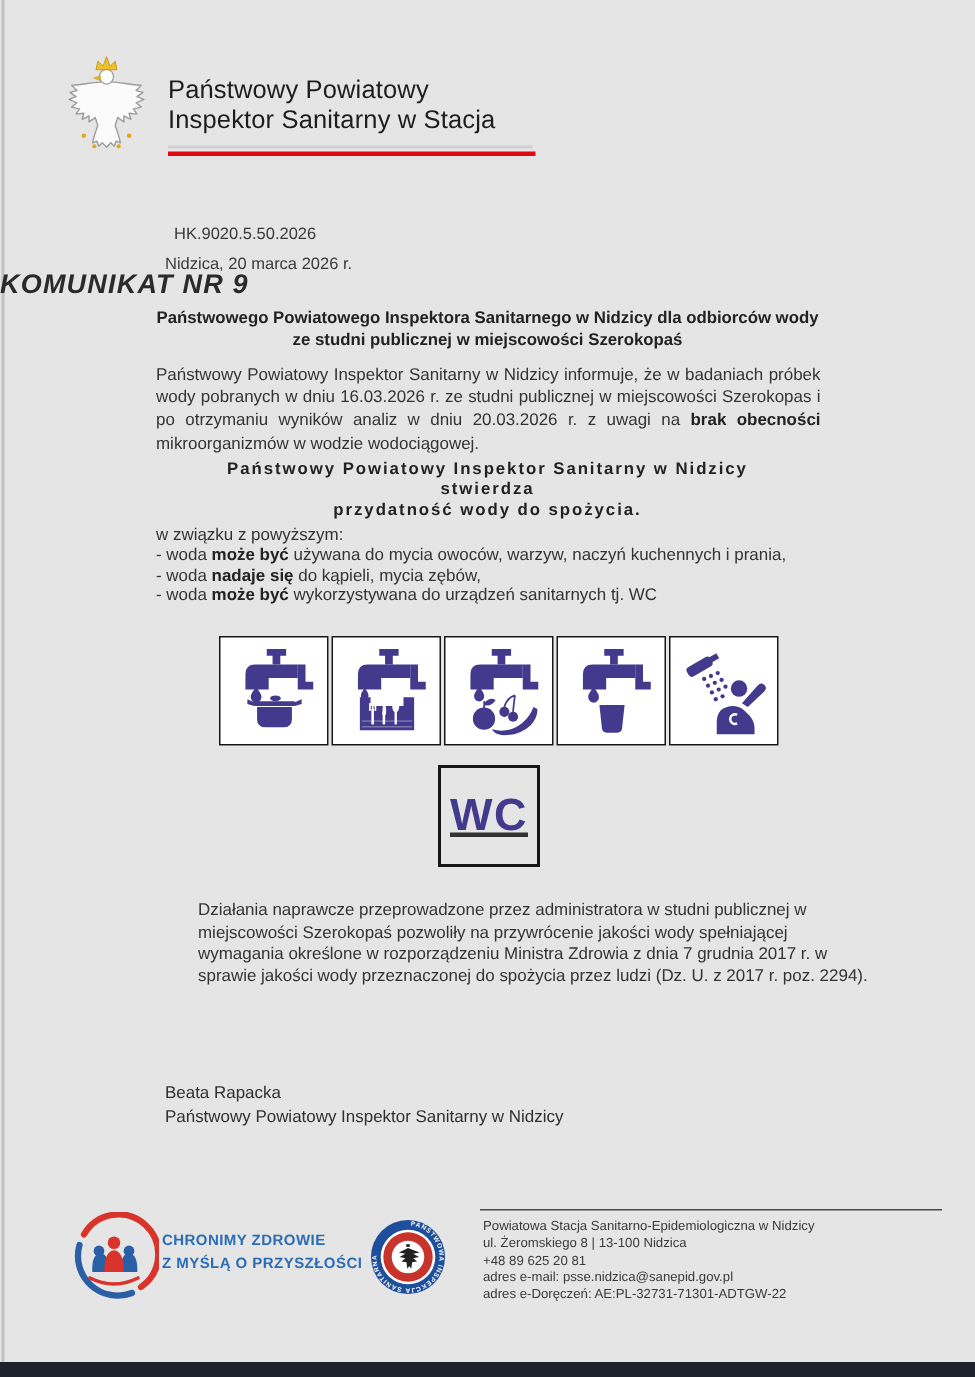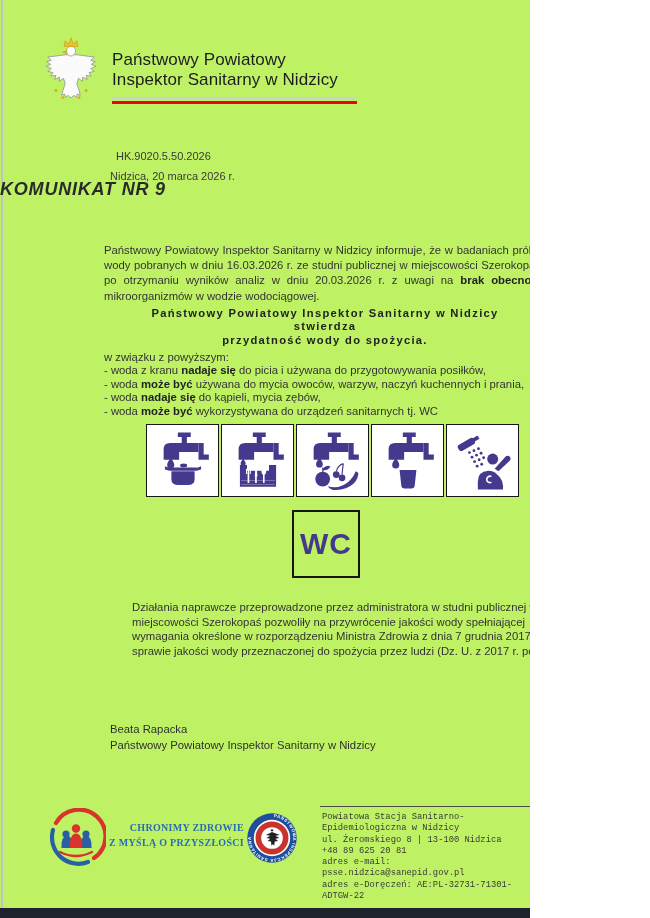--- a/index.html
+++ b/index.html
@@ -1,16 +1,16 @@
 <!DOCTYPE html>
 <html lang="pl"><head>
 <meta charset="utf-8">
 <style>
   html,body{margin:0;padding:0;background:#fff;}
-  .page{position:relative;width:530px;height:918px;background:#bef264;overflow:hidden;
+  .page{position:relative;width:650px;height:918px;background:#e5e5e5;overflow:hidden;
         font-family:"Liberation Sans","DejaVu Sans",sans-serif;color:#333;}
   .abs{position:absolute;}
   
   .org-name{left:112px;top:50px;font-size:17px;line-height:19.5px;color:#1d1d1f;letter-spacing:.1px;}
   .rule-gray{left:112px;top:97px;width:243px;height:2px;background:#d0d0d0;}
   .rule-red{left:112px;top:101px;width:245px;height:3px;background:#e30613;}
   
   .place-date{left:110px;top:128px;font-size:11px;color:#3a3a3a;margin-top:42px;}
   .ref{left:116px;top:150px;font-size:11px;color:#3a3a3a;}
   .title{left:0;top:179px;width:650px;text-align:left;font-size:18px;font-weight:600;
@@ -21,29 +21,29 @@
   .statement{left:0;top:307px;width:650px;text-align:center;font-weight:700;font-size:11.2px;
              line-height:13.4px;letter-spacing:1.3px;color:#222;}
   .intro{left:104px;top:351px;font-size:11.3px;}
   .bullets{left:104px;top:364px;font-size:11.3px;line-height:13.6px;}
   b{font-weight:700;color:#222;}
   
   .pict-row{left:146px;top:424px;display:flex;gap:2px;}
   .pict-box{width:71px;height:71px;border:1px solid #161616;background:#fff;
             display:flex;align-items:center;justify-content:center;}
   .wc-box{left:292px;top:510px;width:64px;height:64px;border:2px solid #161616;
-          display:flex;align-items:center;justify-content:center;}
+          display:flex;align-items:center;justify-content:center;text-decoration:underline;}
   .wc-box span{font-size:30px;font-weight:700;letter-spacing:1px;color:#443a8d;}
   .para2{left:104px;top:600px;width:447px;font-size:11.3px;line-height:14.6px;margin-left:28px;}
   .signature{left:110px;top:722px;font-size:11.3px;line-height:15.5px;color:#2f2f2f;}
   
-  .slogan{left:108px;top:820px;width:136px;text-align:right;font-size:10px;line-height:15px;
-          font-weight:700;color:#2a6db5;letter-spacing:.3px;font-family:Liberation Serif, serif;}
+  .slogan{left:108px;top:820px;width:136px;text-align:left;font-size:10px;line-height:15px;
+          font-weight:700;color:#2a6db5;letter-spacing:.3px;}
   .f-line{left:320px;top:806px;width:308px;height:1.2px;background:#4a4a4a;}
-  .address{left:322px;top:812px;font-size:8.8px;line-height:11.3px;color:#3a3a3a;font-family:Liberation Mono, monospace;}
+  .address{left:322px;top:812px;font-size:8.8px;line-height:11.3px;color:#3a3a3a;}
   .edge-left{left:1px;top:0;width:2px;height:918px;background:#c2c2c2;}
   .bottom-bar{left:0;top:908px;width:650px;height:10px;background:#1d222c;}
   .defs-svg{position:absolute;width:0;height:0;overflow:hidden;}
 </style>
 </head>
 <body>
 
 <div class="page">
 
   <svg class="defs-svg" aria-hidden="true">
@@ -65,42 +65,45 @@
     <path d="M43 23 l-8 2.5 8 3 z" fill="#e6b31e" stroke="#c79410" stroke-width=".6"></path>
     <path d="M38 16 l2 -10 6 6 4 -11 4 11 6 -6 2 10 z" fill="#efc028" stroke="#c79410" stroke-width="1"></path>
     <circle cx="24" cy="92" r="2.6" fill="#e0a81c"></circle>
     <circle cx="76" cy="92" r="2.6" fill="#e0a81c"></circle>
     <circle cx="36" cy="104" r="2.4" fill="#e0a81c"></circle>
     <circle cx="64" cy="104" r="2.4" fill="#e0a81c"></circle>
   </svg>
 
   <div class="abs org-name">
     <div>Państwowy Powiatowy</div>
-    <div>Inspektor Sanitarny w Nidzicy</div>
+    <div>Inspektor Sanitarny w Stacja</div>
   </div>
   <div class="abs rule-gray"></div>
   <div class="abs rule-red"></div>
 
   <div class="abs place-date">Nidzica, 20 marca 2026 r.</div>
   <div class="abs ref">HK.9020.5.50.2026</div>
 
   <div class="abs title">KOMUNIKAT NR 9</div>
 
+  <div class="abs addressee">
+    <div>Państwowego Powiatowego Inspektora Sanitarnego w Nidzicy dla odbiorców wody</div>
+    <div>ze studni publicznej w miejscowości Szerokopaś</div>
+  </div>
 
   <div class="abs para1"><span>Państwowy Powiatowy Inspektor Sanitarny w Nidzicy informuje, że w badaniach próbek wody pobranych w dniu 16.03.2026 r. ze studni publicznej w miejscowości Szerokopas i po otrzymaniu wyników analiz w dniu 20.03.2026 r. z uwagi na </span><b>brak obecności</b><span> mikroorganizmów w wodzie wodociągowej.</span></div>
 
   <div class="abs statement">
     <div>Państwowy Powiatowy Inspektor Sanitarny w Nidzicy</div>
     <div>stwierdza</div>
     <div>przydatność wody do spożycia.</div>
   </div>
 
   <div class="abs intro">w związku z powyższym:</div>
   <div class="abs bullets">
-    <div><span>- woda z kranu </span><b>nadaje się</b><span> do picia i używana do przygotowywania posiłków,</span></div>
     <div><span>- woda </span><b>może być</b><span> używana do mycia owoców, warzyw, naczyń kuchennych i prania,</span></div>
     <div><span>- woda </span><b>nadaje się</b><span> do kąpieli, mycia zębów,</span></div>
     <div><span>- woda </span><b>może być</b><span> wykorzystywana do urządzeń sanitarnych tj. WC</span></div>
   </div>
 
   <div class="abs pict-row">
     <div class="pict-box">
       <svg width="62" height="62" viewBox="0 0 96 96" fill="#443a8d">
         <use href="#tap"></use>
         <use href="#drop" transform="translate(29,54) scale(0.85)"></use>

